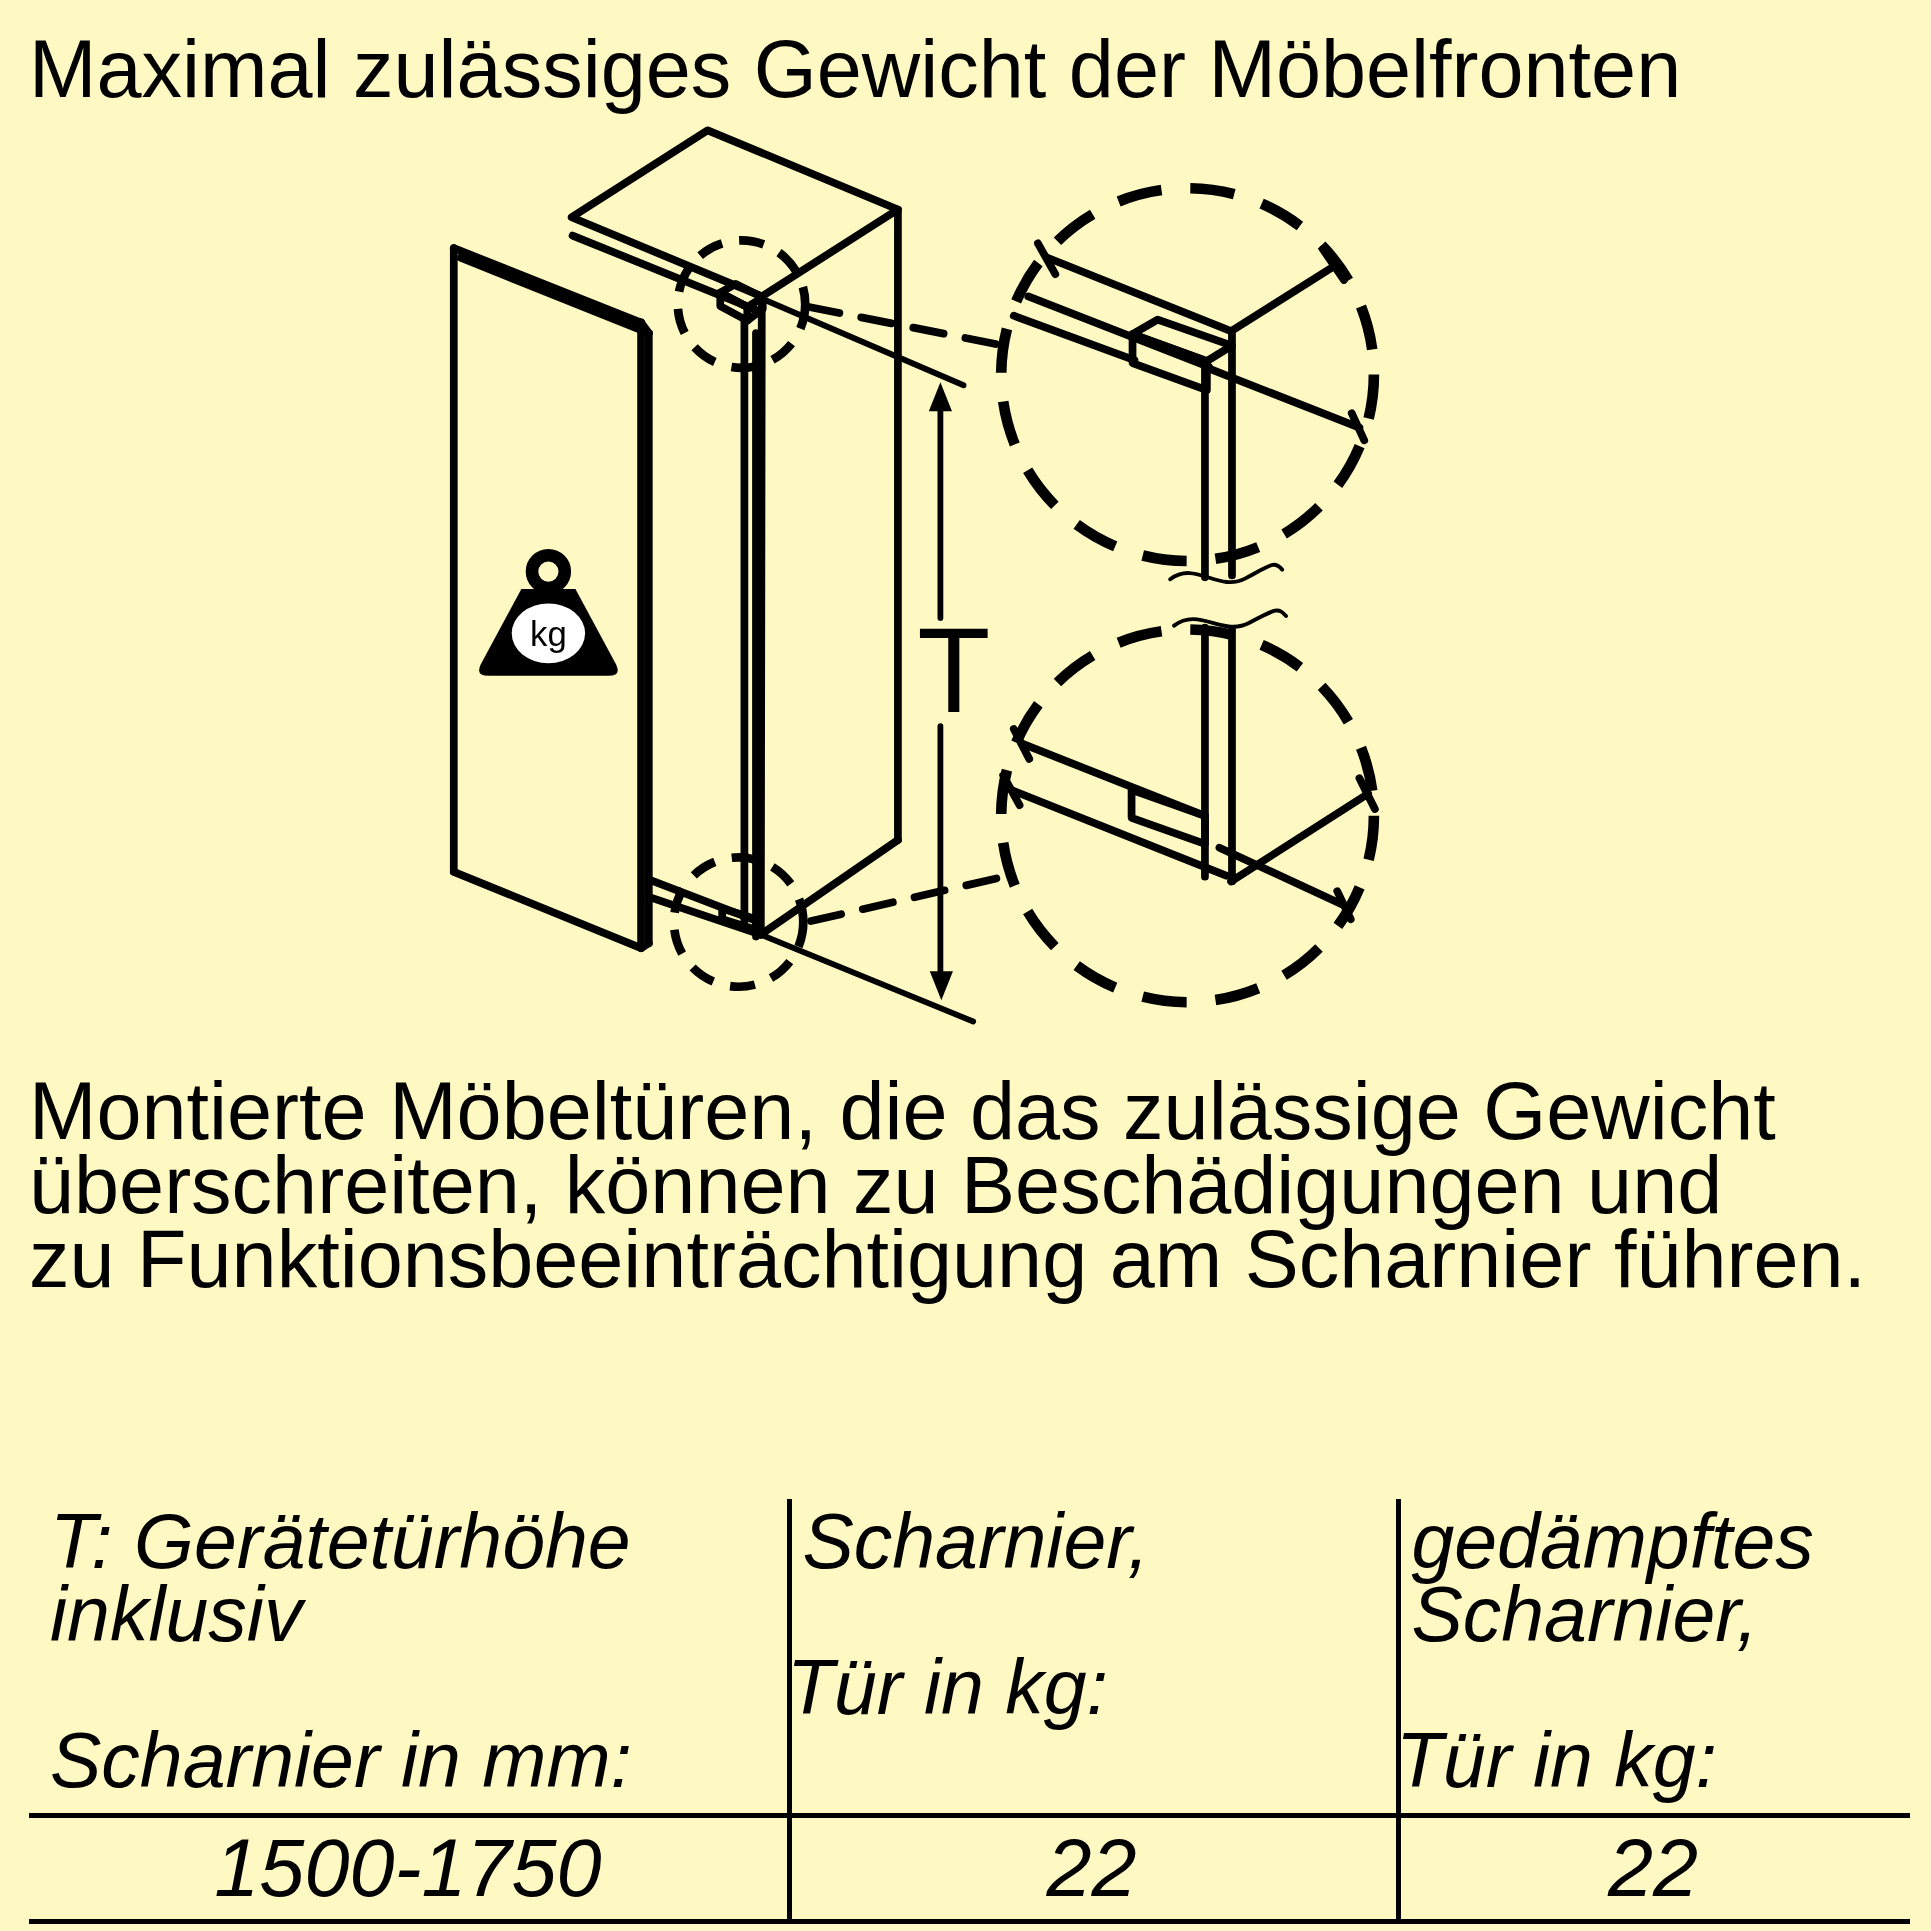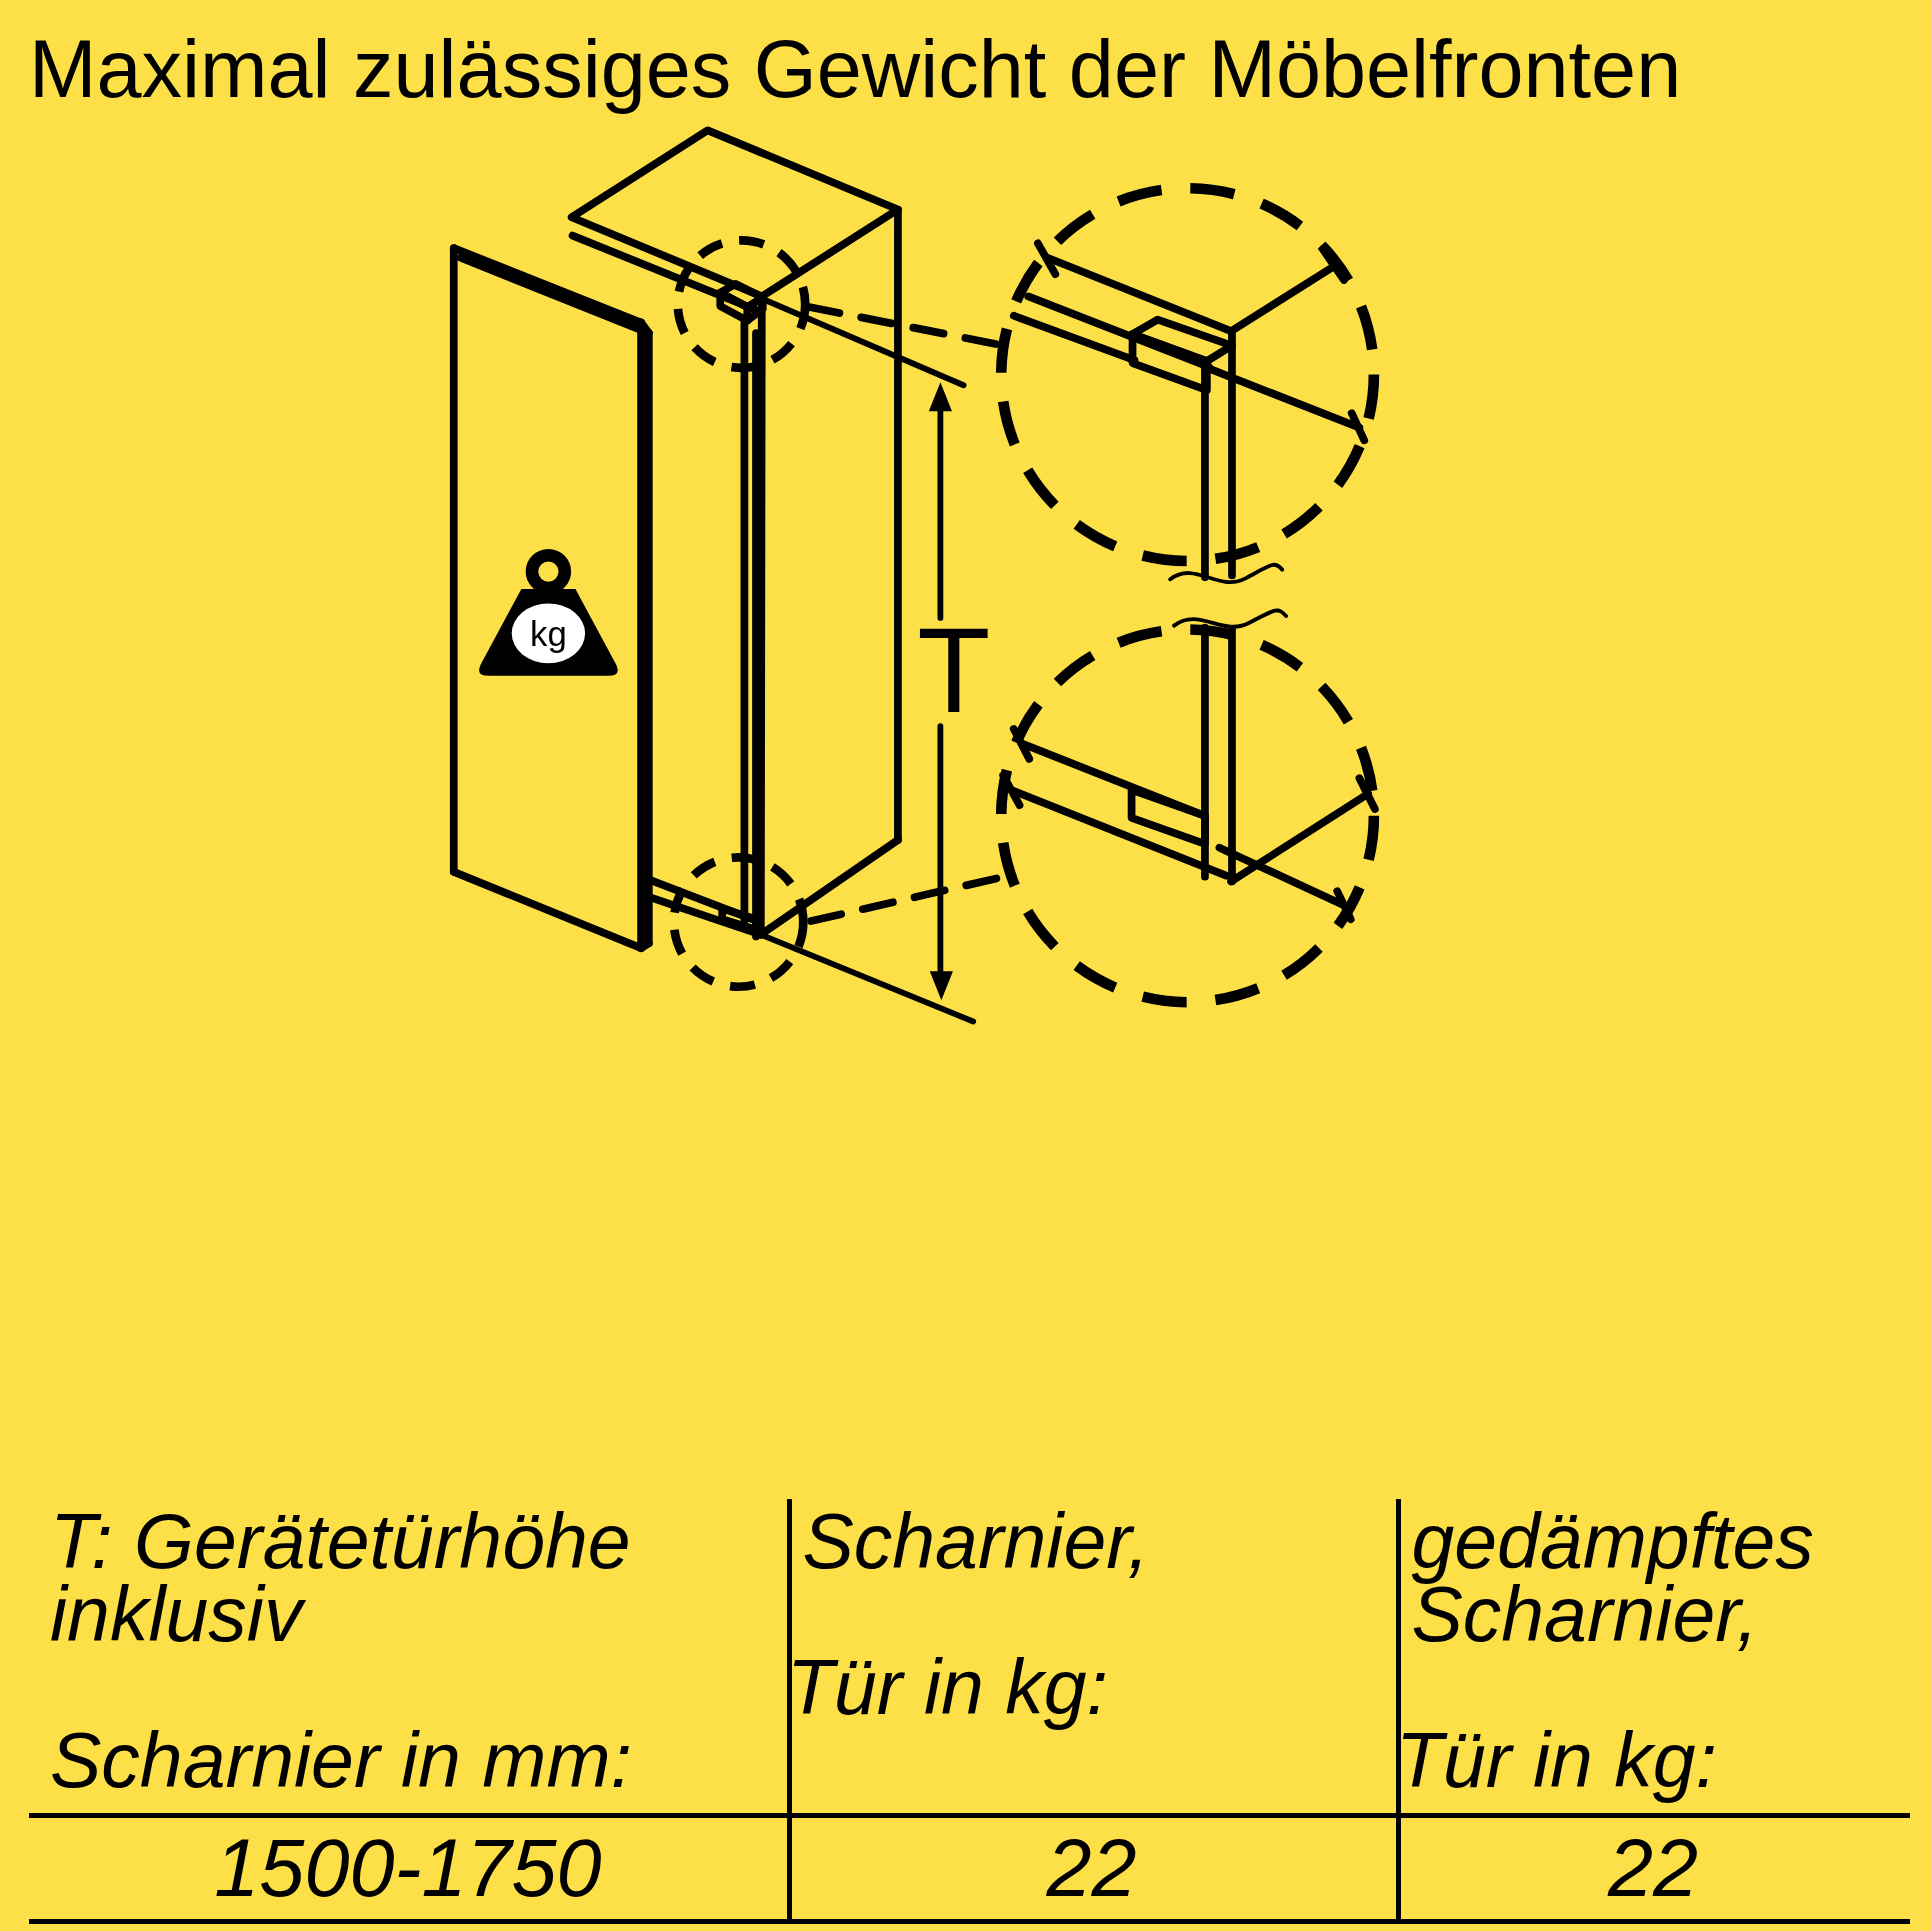--- a/index.html
+++ b/index.html
@@ -1,17 +1,17 @@
 <!DOCTYPE html>
 <html><head>
 <meta charset="utf-8">
 <style>
   html,body{margin:0;padding:0;background:#ffffff;}
   body{font-family:"Liberation Sans", sans-serif; color:#000;}
-  #canvas{position:relative;width:1931px;height:1931px;background:#fde047;overflow:hidden;}
+  #canvas{position:relative;width:1931px;height:1931px;background:#fef9c3;overflow:hidden;}
 
   .title{position:absolute;left:29px;top:25px;font-size:81px;line-height:89px;white-space:nowrap;}
 
   #diagram-svg{position:absolute;left:0;top:0;}
   .ln{stroke:#000;stroke-width:8;fill:none;stroke-linecap:round;stroke-linejoin:round;}
   .thin{stroke:#000;stroke-width:6;fill:none;stroke-linecap:round;}
   .wave{stroke:#000;stroke-width:4;fill:none;stroke-linecap:round;}
   .dash-small{stroke:#000;stroke-width:9;fill:none;stroke-dasharray:26 18;}
   .dash-big{stroke:#000;stroke-width:11;fill:none;stroke-dasharray:46 30;}
   .dash-leader{stroke:#000;stroke-width:8;fill:none;stroke-dasharray:32 23;stroke-linecap:round;}
@@ -125,20 +125,25 @@
       <path class="ln" d="M1385,923 L1399,952"></path>
       <path class="ln" d="M1172,818 L1248,845 L1248,874 L1172,847 Z"></path>
     </g>
 
     <circle class="dash-small" cx="768" cy="315" r="66"></circle>
     <circle class="dash-small" cx="765" cy="955" r="67"></circle>
     <circle class="dash-big" cx="1230" cy="388" r="193"></circle>
     <circle class="dash-big" cx="1230" cy="845" r="193"></circle>
   </svg>
 
+  <div class="paragraph">
+    <div class="pline">Montierte Möbeltüren, die das zulässige Gewicht</div>
+    <div class="pline">überschreiten, können zu Beschädigungen und</div>
+    <div class="pline">zu Funktionsbeeinträchtigung am Scharnier führen.</div>
+  </div>
 
   <div class="table-wrap">
     <div class="vrule" style="left:787px;"></div>
     <div class="vrule" style="left:1396px;"></div>
     <div class="hrule" style="top:1813px;"></div>
     <div class="hrule" style="top:1919px;"></div>
 
     <div class="tgrid">
 
       <div>

